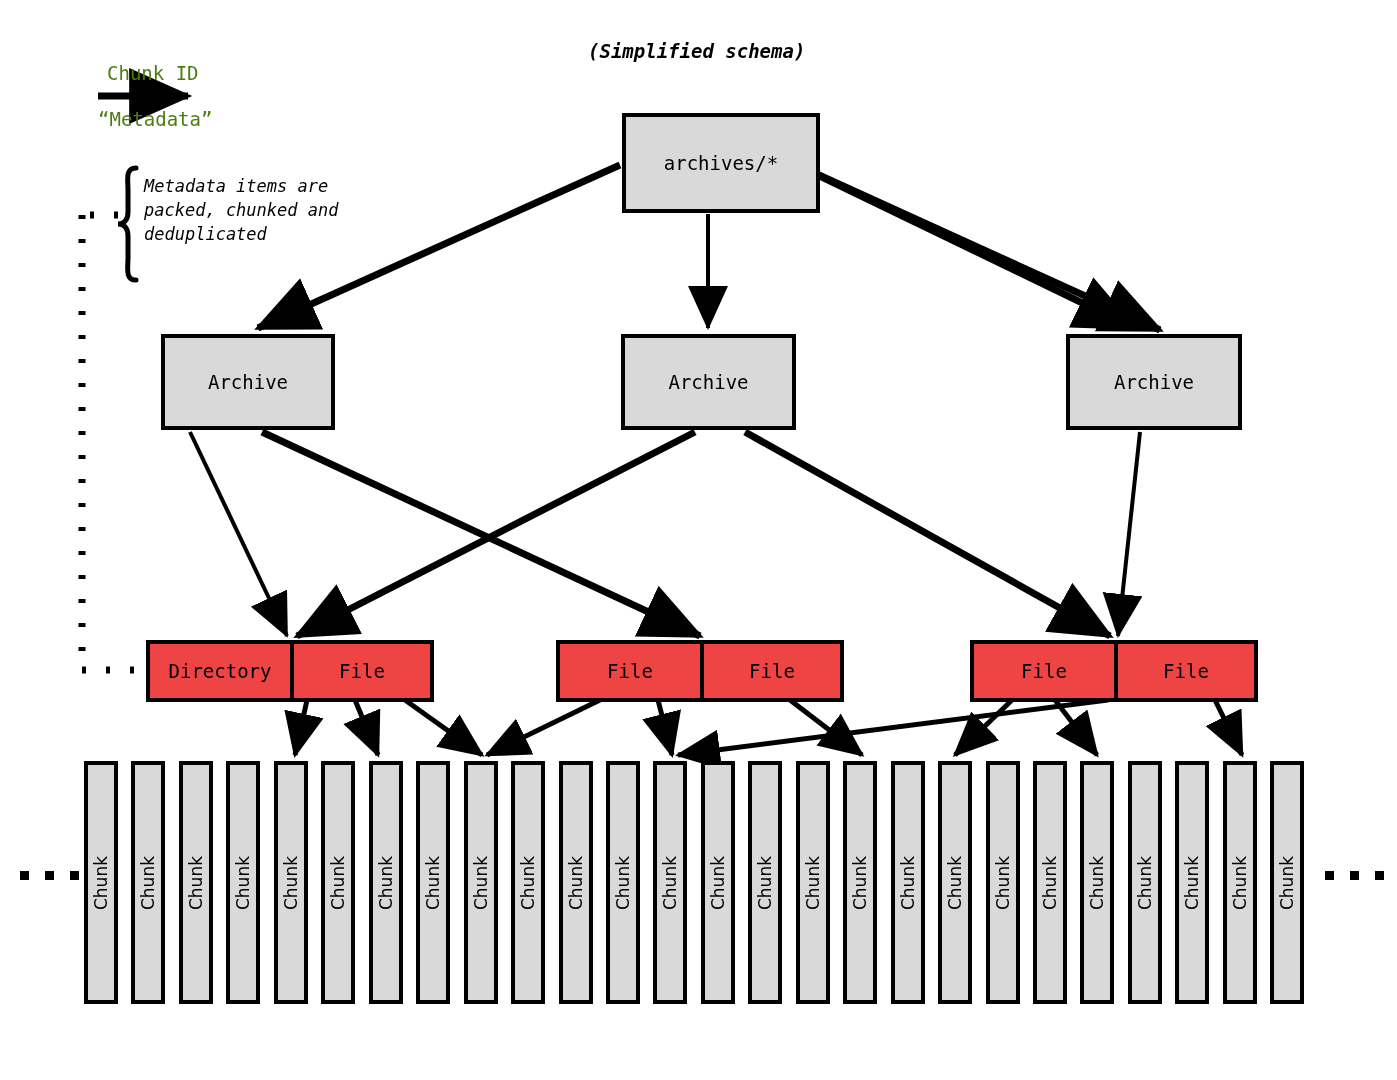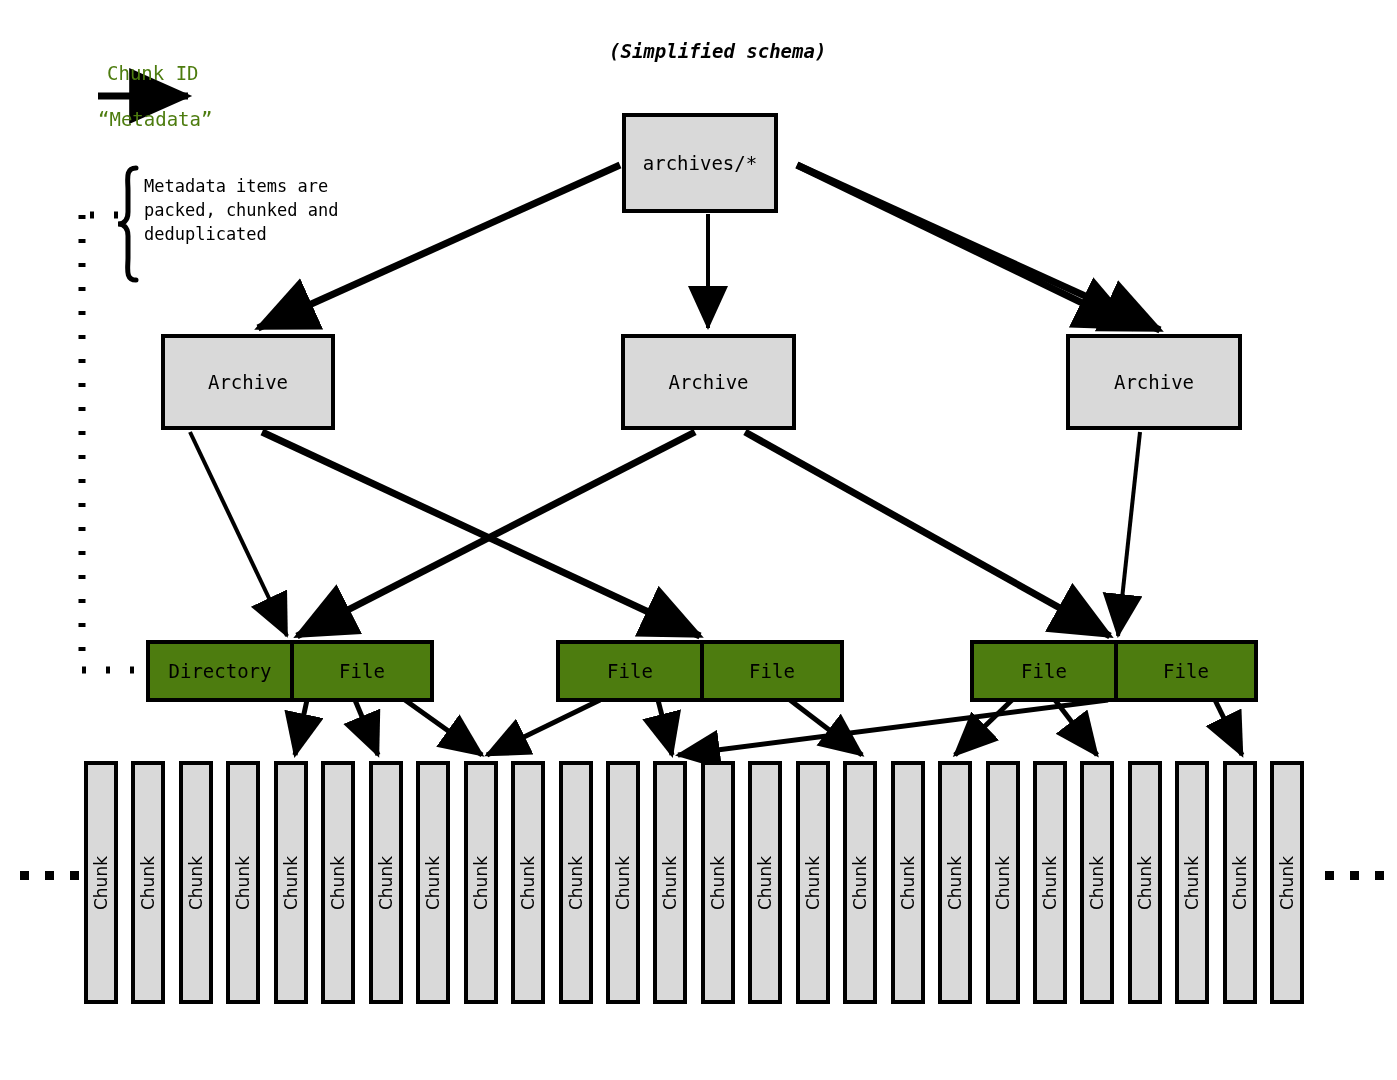--- a/index.html
+++ b/index.html
@@ -34,21 +34,21 @@
     justify-content: center;
     font-family: "DejaVu Sans Mono", "Liberation Mono", monospace;
     font-size: 19px;
     color: #000000;
     letter-spacing: 0px;
     white-space: nowrap;
   }
   .pair {
     position: absolute;
     box-sizing: border-box;
-    background: #4d7c0f;
+    background: #ef4444;
     border: 4px solid #000000;
     display: flex;
     align-items: stretch;
   }
   .pair .cell {
     flex: 1 1 50%;
     display: flex;
     align-items: center;
     justify-content: center;
     font-family: "DejaVu Sans Mono", "Liberation Mono", monospace;
@@ -94,20 +94,21 @@
     color: #4d7c0f;
     white-space: nowrap;
   }
   .note {
     position: absolute;
     font-family: "DejaVu Sans Mono", "Liberation Mono", monospace;
     font-size: 17px;
     line-height: 24px;
     color: #000000;
     white-space: pre;
+    font-style: italic;
   }
   .ellipsis {
     position: absolute;
     display: flex;
     gap: 16px;
     align-items: center;
   }
   .ellipsis i {
     display: block;
     width: 9px;
@@ -177,23 +178,23 @@
     </g>
   </svg>
 
   <div class="legend-label" style="left:107px; top:62px;">Chunk ID</div>
   <div class="legend-label" style="left:98px; top:108px;">“Metadata”</div>
 
   <div class="note" style="left:144px; top:174px;">Metadata items are
 packed, chunked and
 deduplicated</div>
 
-  <div class="caption" style="left:588px; top:40px;margin-left:21px;">(Simplified schema)</div>
-
-  <div class="node" style="left:622px; top:113px; width:156px; height:100px;">
+  <div class="caption" style="left:588px; top:40px;">(Simplified schema)</div>
+
+  <div class="node" style="left:622px; top:113px; width:198px; height:100px;">
     <span>archives/*</span>
   </div>
 
   <div class="node" style="left:161px; top:334px; width:174px; height:96px;">
     <span>Archive</span>
   </div>
   <div class="node" style="left:621px; top:334px; width:175px; height:96px;">
     <span>Archive</span>
   </div>
   <div class="node" style="left:1066px; top:334px; width:176px; height:96px;">

